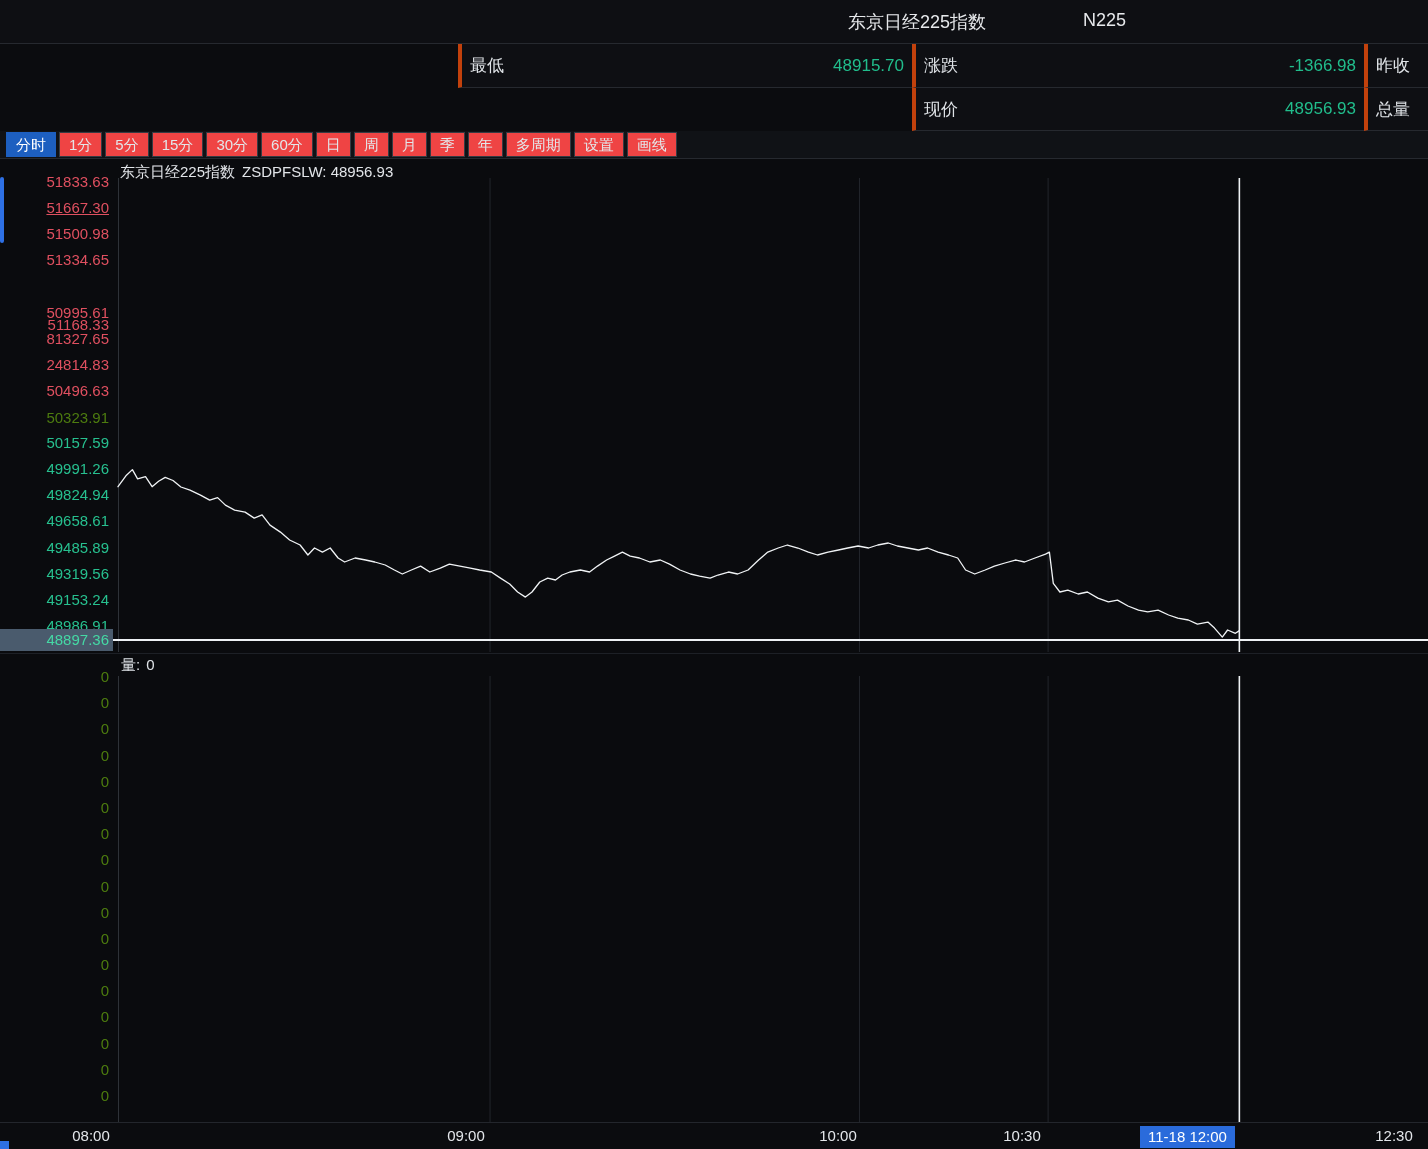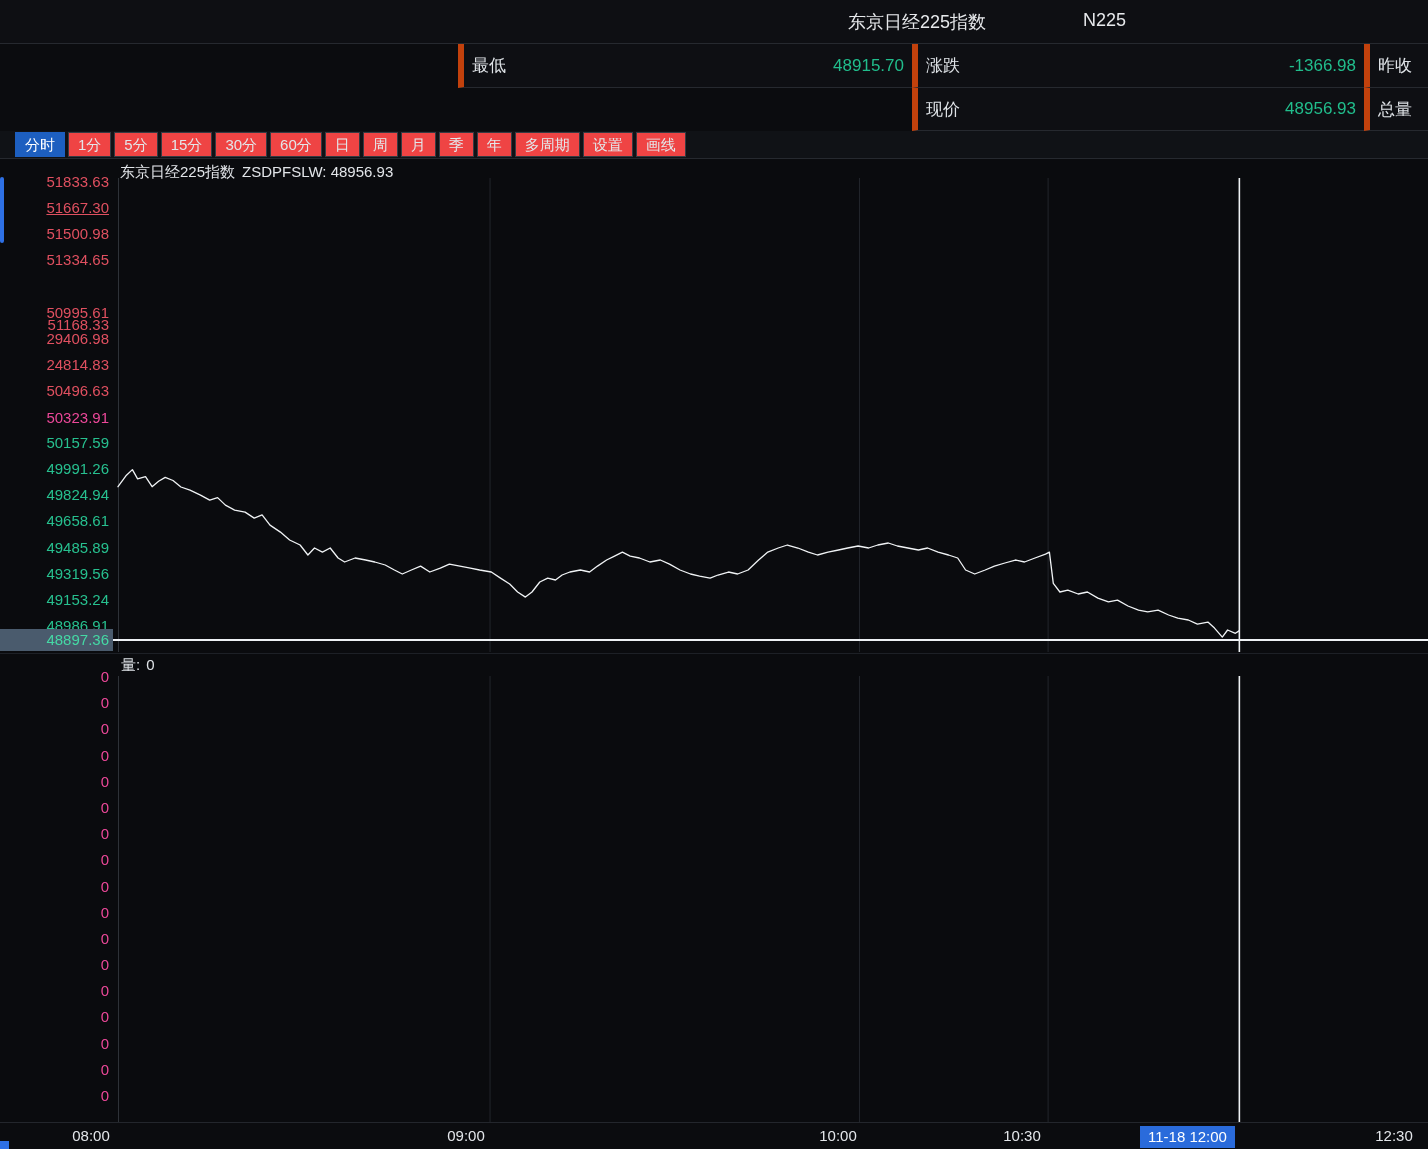--- a/index.html
+++ b/index.html
@@ -10,48 +10,48 @@
 
   
   .hdr{position:absolute;left:0;top:0;width:1428px;height:44px;
        background:#0e0f13;border-bottom:1px solid #26292f}
   .h-title{position:absolute;left:848px;top:10px;font-size:18px}
   .h-sym{position:absolute;left:1083px;top:10px;font-size:18px}
 
   
   .qcell{position:absolute;height:44px;background:#0e0f13;border-bottom:1px solid #26292f;
          display:flex;align-items:center;justify-content:space-between;padding:0 8px;font-size:17px}
-  .qcell.sep{border-left:6px solid #c2410c}
+  .qcell.sep{border-left:4px solid #c2410c}
   .row2{top:88px;height:43px}
   .qc0{left:0;top:44px;width:458px}.qc1{left:458px;top:44px;width:454px}
   .qc2{left:912px;top:44px;width:452px}.qc3{left:1364px;top:44px;width:80px}
   .qc4{left:0;width:458px}.qc5{left:458px;width:454px}
   .qc6{left:912px;width:452px}.qc7{left:1364px;width:64px}
   .qlabel{color:#dfe3e7}
   .qvalue{color:#21bd8c}
 
   
   .tabbar{position:absolute;left:0;top:131px;width:1428px;height:28px;background:#101216;
-          border-bottom:1px solid #26292f;display:flex;align-items:center;gap:3px;padding-left:15px}
+          border-bottom:1px solid #26292f;display:flex;align-items:center;gap:3px;padding-left:6px}
   .tab{font-size:15px;line-height:23px;padding:0 9px;color:#e3e6e9;background:#ef4444;
        border:1px solid #363b43;white-space:nowrap;cursor:default}
   .tab.active{background:#1d5fc0;border-color:#1d5fc0;color:#fff}
 
   
   .chartbg{position:absolute;left:0;top:159px;width:1428px;height:963px;background:#0a0b0e}
   .overlay{position:absolute;left:120px;top:163px;font-size:15px;color:#e2e5e9;white-space:nowrap}
   .overlay .oname{margin-right:7px}
   svg.plot{position:absolute;display:block;overflow:visible}
   #price-svg{left:118px;top:178px}
   #vol-svg{left:118px;top:676px}
 
   .ylab{position:absolute;left:0;width:109px;text-align:right;font-size:15px;line-height:20px;white-space:nowrap}
   .ylab.red{color:#e05060}
   .ylab.green{color:#27c08f}
-  .ylab.white{color:#ec4899}
+  .ylab.white{color:#4d7c0f}
 
   #crosshair-hline{position:absolute;left:0;width:1428px;height:2px;background:#eef1f4;z-index:4}
   #crosshair-price-tag{position:absolute;left:0;width:113px;height:22px;background:#4a5b6d;
         color:#45d9a5;font-size:15px;line-height:22px;text-align:right;padding-right:4px;z-index:5}
 
   .volhdr{position:absolute;left:121px;top:656px;font-size:15px;color:#dfe3e7}
   .volhdr .vv{margin-left:6px}
   .sep-line{position:absolute;left:0;width:1428px;height:1px;background:#1d2026}
   .sep-vol{top:653px}
   .sep-axis{top:1122px;background:#23262c}
@@ -126,21 +126,21 @@
       <line x1="1121.36" y1="0" x2="1121.36" y2="474" stroke="#eef1f4" stroke-width="1.6"></line>
     </svg>
 
   <div id="price-axis-labels">
       <span class="ylab red" style="top: 172.112px;">51833.63</span>
       <span class="ylab red" style="top: 198.046px; text-decoration: underline;">51667.30</span>
       <span class="ylab red" style="top: 223.979px;">51500.98</span>
       <span class="ylab red" style="top: 249.913px;">51334.65</span>
       <span class="ylab red" style="top: 292px; margin-top: 23px;">51168.33</span>
       <span class="ylab red" style="top: 302.777px;">50995.61</span>
-      <span class="ylab red" style="top: 328.711px;">29406.98</span>
+      <span class="ylab red" style="top: 328.711px;">81327.65</span>
       <span class="ylab red" style="top: 354.644px;">24814.83</span>
       <span class="ylab red" style="top: 380.578px;">50496.63</span>
       <span class="ylab white" style="top: 407.509px;">50323.91</span>
       <span class="ylab green" style="top: 433.442px;">50157.59</span>
       <span class="ylab green" style="top: 459.376px;">49991.26</span>
       <span class="ylab green" style="top: 485.309px;">49824.94</span>
       <span class="ylab green" style="top: 511.243px;">49658.61</span>
       <span class="ylab green" style="top: 538.174px;">49485.89</span>
       <span class="ylab green" style="top: 564.108px;">49319.56</span>
       <span class="ylab green" style="top: 590.041px;">49153.24</span>

